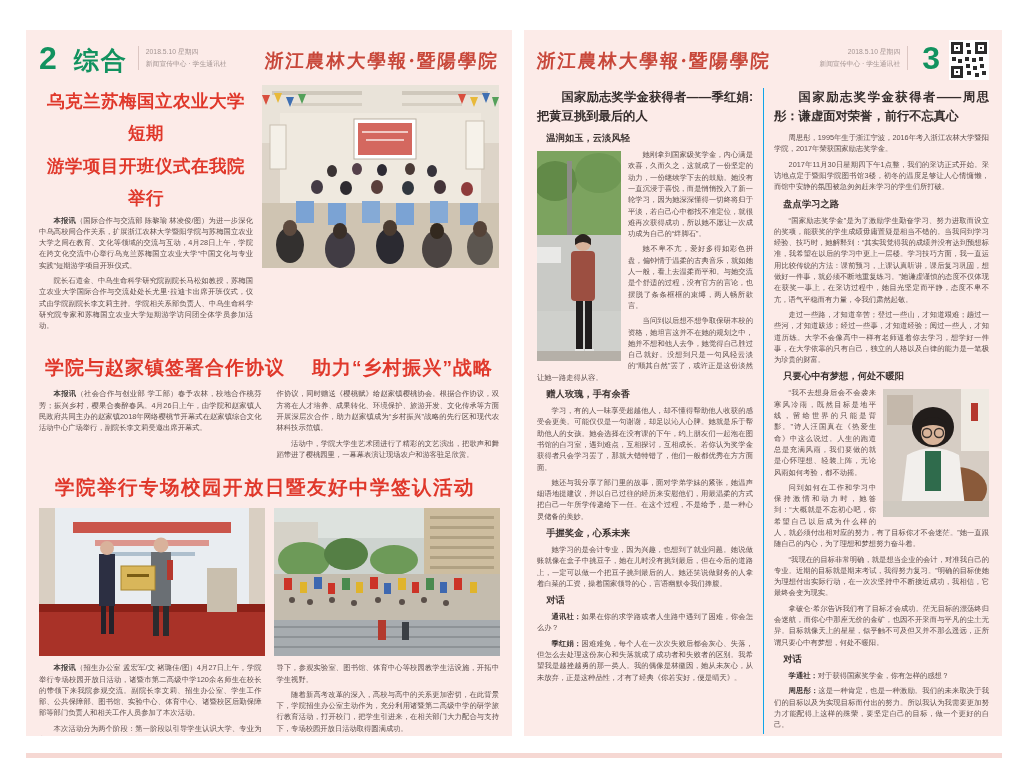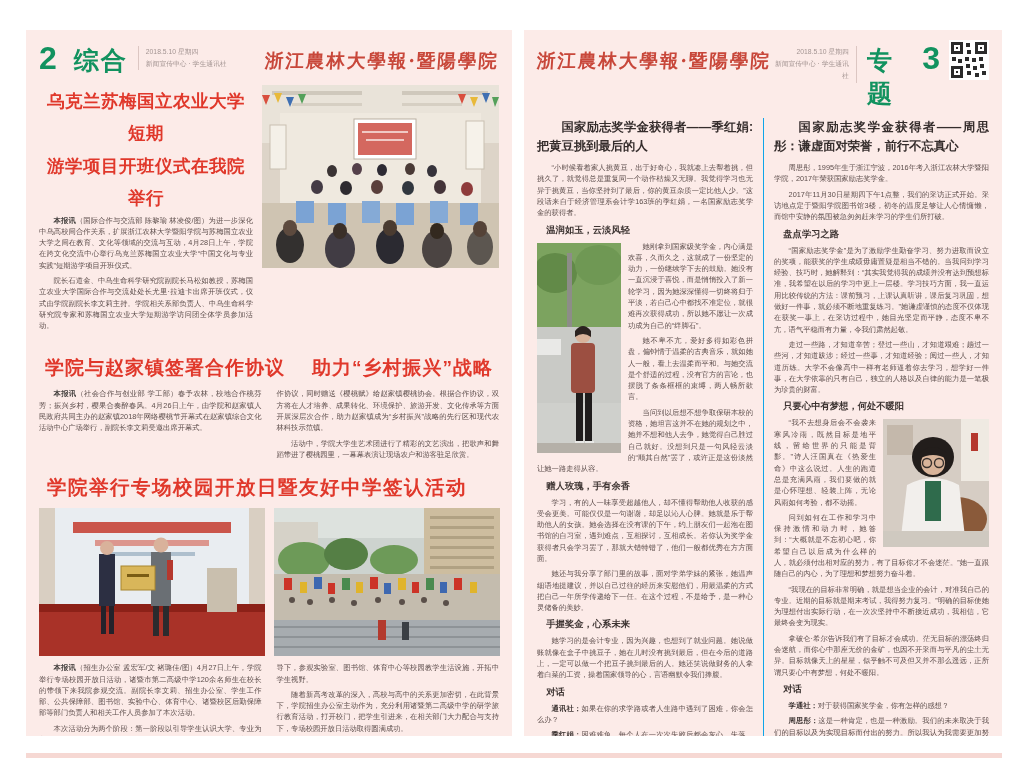--- a/index.html
+++ b/index.html
@@ -32,21 +32,21 @@
 
   
   .hl { color:#e0382b; font-weight:bold; font-family:"Liberation Sans",sans-serif; }
   .a1 { display:flex; gap:9px; }
   .a1-left { width:226px; }
   .a1-h { font-size:17.5px; line-height:1.85; text-align:center; letter-spacing:0.5px; }
   .a2 { margin-top:20px; }
   .h2row { display:flex; justify-content:space-between; font-size:19px; letter-spacing:1px; padding:0 6px; margin:4px 0 7px; }
   .cols { display:flex; gap:15px; }
   .col { flex:1; min-width:0; }
-  .a3-h { font-size:19.5px; letter-spacing:1.5px; margin:10px 8px 7px; }
+  .a3-h { font-size:19.5px; letter-spacing:1.5px; margin:10px 16px 7px; }
   .photorow { display:flex; gap:9px; margin-bottom:6px; }
 
   
   .rcols { display:flex; }
   .rcol { width:50%; min-width:0; padding-right:10px; }
   .rcol + .rcol { border-left:1px solid #0ea5e9; padding-left:10px; padding-right:0; }
   .h3l { font-size:12.3px; font-weight:bold; color:#352d2c; line-height:1.55; text-indent:2em; text-align:justify; margin-bottom:6px; }
   .sub { font-size:9.3px; font-weight:bold; color:#3c3331; margin:5px 0 4px; text-indent:1em; }
   .ph-a { float:left;  margin:2px 7px 2px 0; }
   .ph-b { float:right; margin:2px 0 3px 7px; }
@@ -248,21 +248,20 @@
 <div class="page" id="page-right">
 
   <div class="hdr hdr-right">
     <div class="masthead">浙江農林大學報·暨陽學院</div>
     <div class="spacer"></div>
     <div class="dateblock noline">
       <div>2018.5.10 星期四</div>
       <div>新闻宣传中心 · 学生通讯社</div>
     </div>
     <div class="secblock">
-      <span class="sec-name" style="margin-left:0">专题</span>
       <span class="sec-no" style="margin-left:4px">3</span>
     </div>
     <div style="margin-left:8px">
       <svg width="40" height="40" viewBox="0 0 40 40">
         <rect width="40" height="40" fill="#fff"></rect>
         <g fill="#2b2b2b">
           <rect x="2" y="2" width="12" height="12"></rect>
             <rect x="26" y="2" width="12" height="12"></rect>
             <rect x="2" y="26" width="12" height="12"></rect>
           <rect x="17" y="3" width="4" height="4"></rect>
@@ -290,21 +289,20 @@
             <rect x="7" y="31" width="2" height="2"></rect>
           </g>
       </svg>
     </div>
   </div>
 
   <div class="rcols">
 
     <div class="rcol">
       <div class="h3l">国家励志奖学金获得者——季红娟:把黄豆挑到最后的人</div>
-      <p class="bt">“小时候看着家人挑黄豆，出于好奇心，我就凑上去帮着挑，但挑久了，就觉得总是重复同一个动作枯燥又无聊。我觉得学习也无异于挑黄豆，当你坚持到了最后，你的黄豆杂质一定比他人少。”这段话来自于经济管理系会计学163班的季红娟，一名国家励志奖学金的获得者。</p>
       <div class="sub">温润如玉，云淡风轻</div>
       <div class="ph-a">
         <svg width="84" height="210" viewBox="0 0 84 210">
           <rect width="84" height="210" fill="#cfd0cc"></rect>
           <rect width="84" height="84" fill="#7ca35f"></rect>
           <ellipse cx="18" cy="30" rx="22" ry="20" fill="#628a48"></ellipse>
             <ellipse cx="62" cy="22" rx="24" ry="20" fill="#6f9854"></ellipse>
           <rect x="30" y="10" width="5" height="150" fill="#8d8d88"></rect>
           <rect x="0" y="84" width="84" height="76" fill="#c9cac6"></rect>
           <rect x="0" y="96" width="24" height="16" fill="#e9e9e7"></rect>

